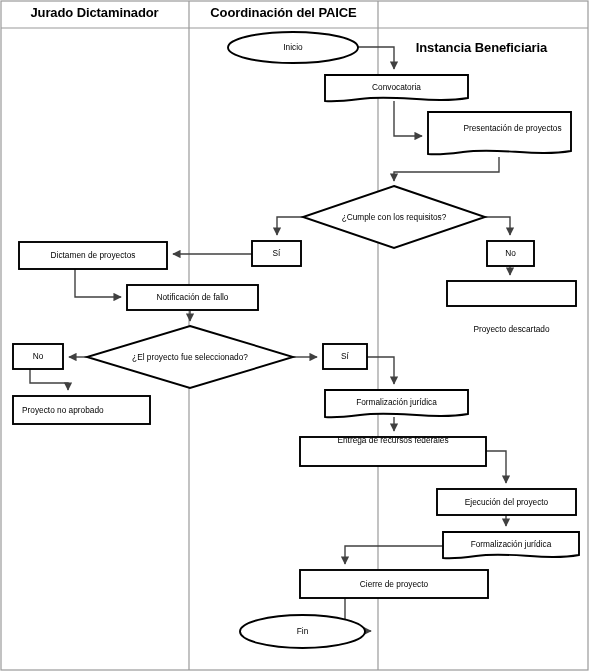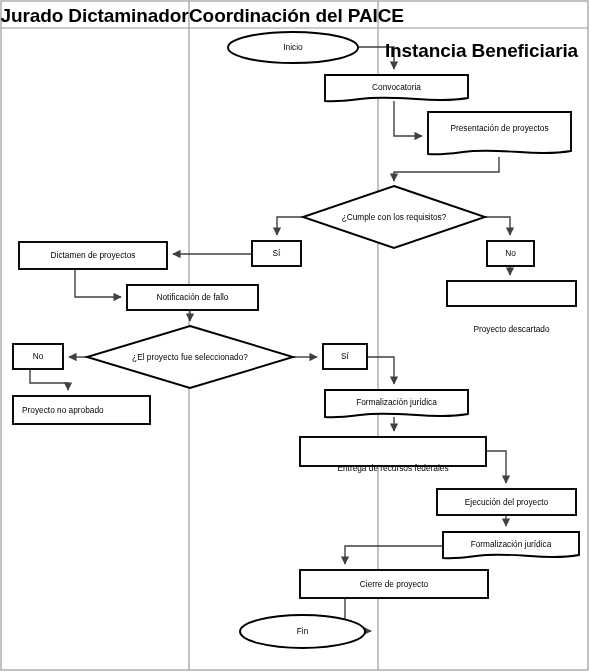--- a/index.html
+++ b/index.html
@@ -21,21 +21,21 @@
     position: absolute;
     left: 0;
     top: 0;
     width: 590px;
     height: 672px;
   }
   .lane-title {
     position: absolute;
     text-align: center;
     font-weight: bold;
-    font-size: 19px;
+    font-size: 13px;
     color: #000000;
     letter-spacing: -0.1px;
     white-space: nowrap;
   }
   .node-label {
     position: absolute;
     display: flex;
     align-items: center;
     justify-content: center;
     text-align: right;
@@ -146,21 +146,21 @@
   </svg>
 
   <div class="lane-title" style="left:0; top:5px; width:189px;">Jurado Dictaminador</div>
   <div class="lane-title" style="left:189px; top:5px; width:189px;">Coordinación del PAICE</div>
   <div class="lane-title" style="left:376px; top:5px; width:211px;margin-top:35px;">Instancia Beneficiaria</div>
 
   <div class="node-label" style="left:228px; top:32px; width:130px; height:31px;">Inicio</div>
 
   <div class="node-label" style="left:325px; top:75px; width:143px; height:24px;border-radius:12px;">Convocatoria</div>
 
-  <div class="node-label" style="left:428px; top:112px; width:143px; height:32px;">Presentación de proyectos</div>
+  <div class="node-label" style="left:428px; top:112px; width:143px; height:32px;padding-left:13px;">Presentación de proyectos</div>
 
   <div class="node-label" style="left:334px; top:201px; width:120px; height:33px;">¿Cumple con los requisitos?</div>
 
   <div class="node-label" style="left:252px; top:241px; width:49px; height:25px;">Sí</div>
 
   <div class="node-label" style="left:487px; top:241px; width:47px; height:25px;">No</div>
 
   <div class="node-label" style="left:447px; top:281px; width:129px; height:25px;margin-top:36px;">Proyecto descartado</div>
 
   <div class="node-label" style="left:19px; top:242px; width:148px; height:27px;">Dictamen de proyectos</div>
@@ -170,21 +170,21 @@
   <div class="node-label" style="left:130px; top:341px; width:120px; height:33px;">¿El proyecto fue seleccionado?</div>
 
   <div class="node-label" style="left:13px; top:344px; width:50px; height:25px;">No</div>
 
   <div class="node-label" style="left:22px; top:396px; width:137px; height:28px; justify-content:flex-start;">Proyecto no aprobado</div>
 
   <div class="node-label" style="left:323px; top:344px; width:44px; height:25px;">Sí</div>
 
   <div class="node-label" style="left:325px; top:390px; width:143px; height:24px;">Formalización jurídica</div>
 
-  <div class="node-label" style="left:300px; top:460px; width:186px; height:17px;">Entrega de recursos federales</div>
+  <div class="node-label" style="left:300px; top:432px; width:186px; height:17px;">Entrega de recursos federales</div>
 
   <div class="node-label" style="left:437px; top:489px; width:139px; height:26px;">Ejecución del proyecto</div>
 
   <div class="node-label" style="left:443px; top:532px; width:136px; height:24px;">Formalización jurídica</div>
 
   <div class="node-label" style="left:300px; top:570px; width:188px; height:28px;border-radius:14px;">Cierre de proyecto</div>
 
   <div class="node-label" style="left:240px; top:615px; width:125px; height:33px;">Fin</div>
 
 </div>

